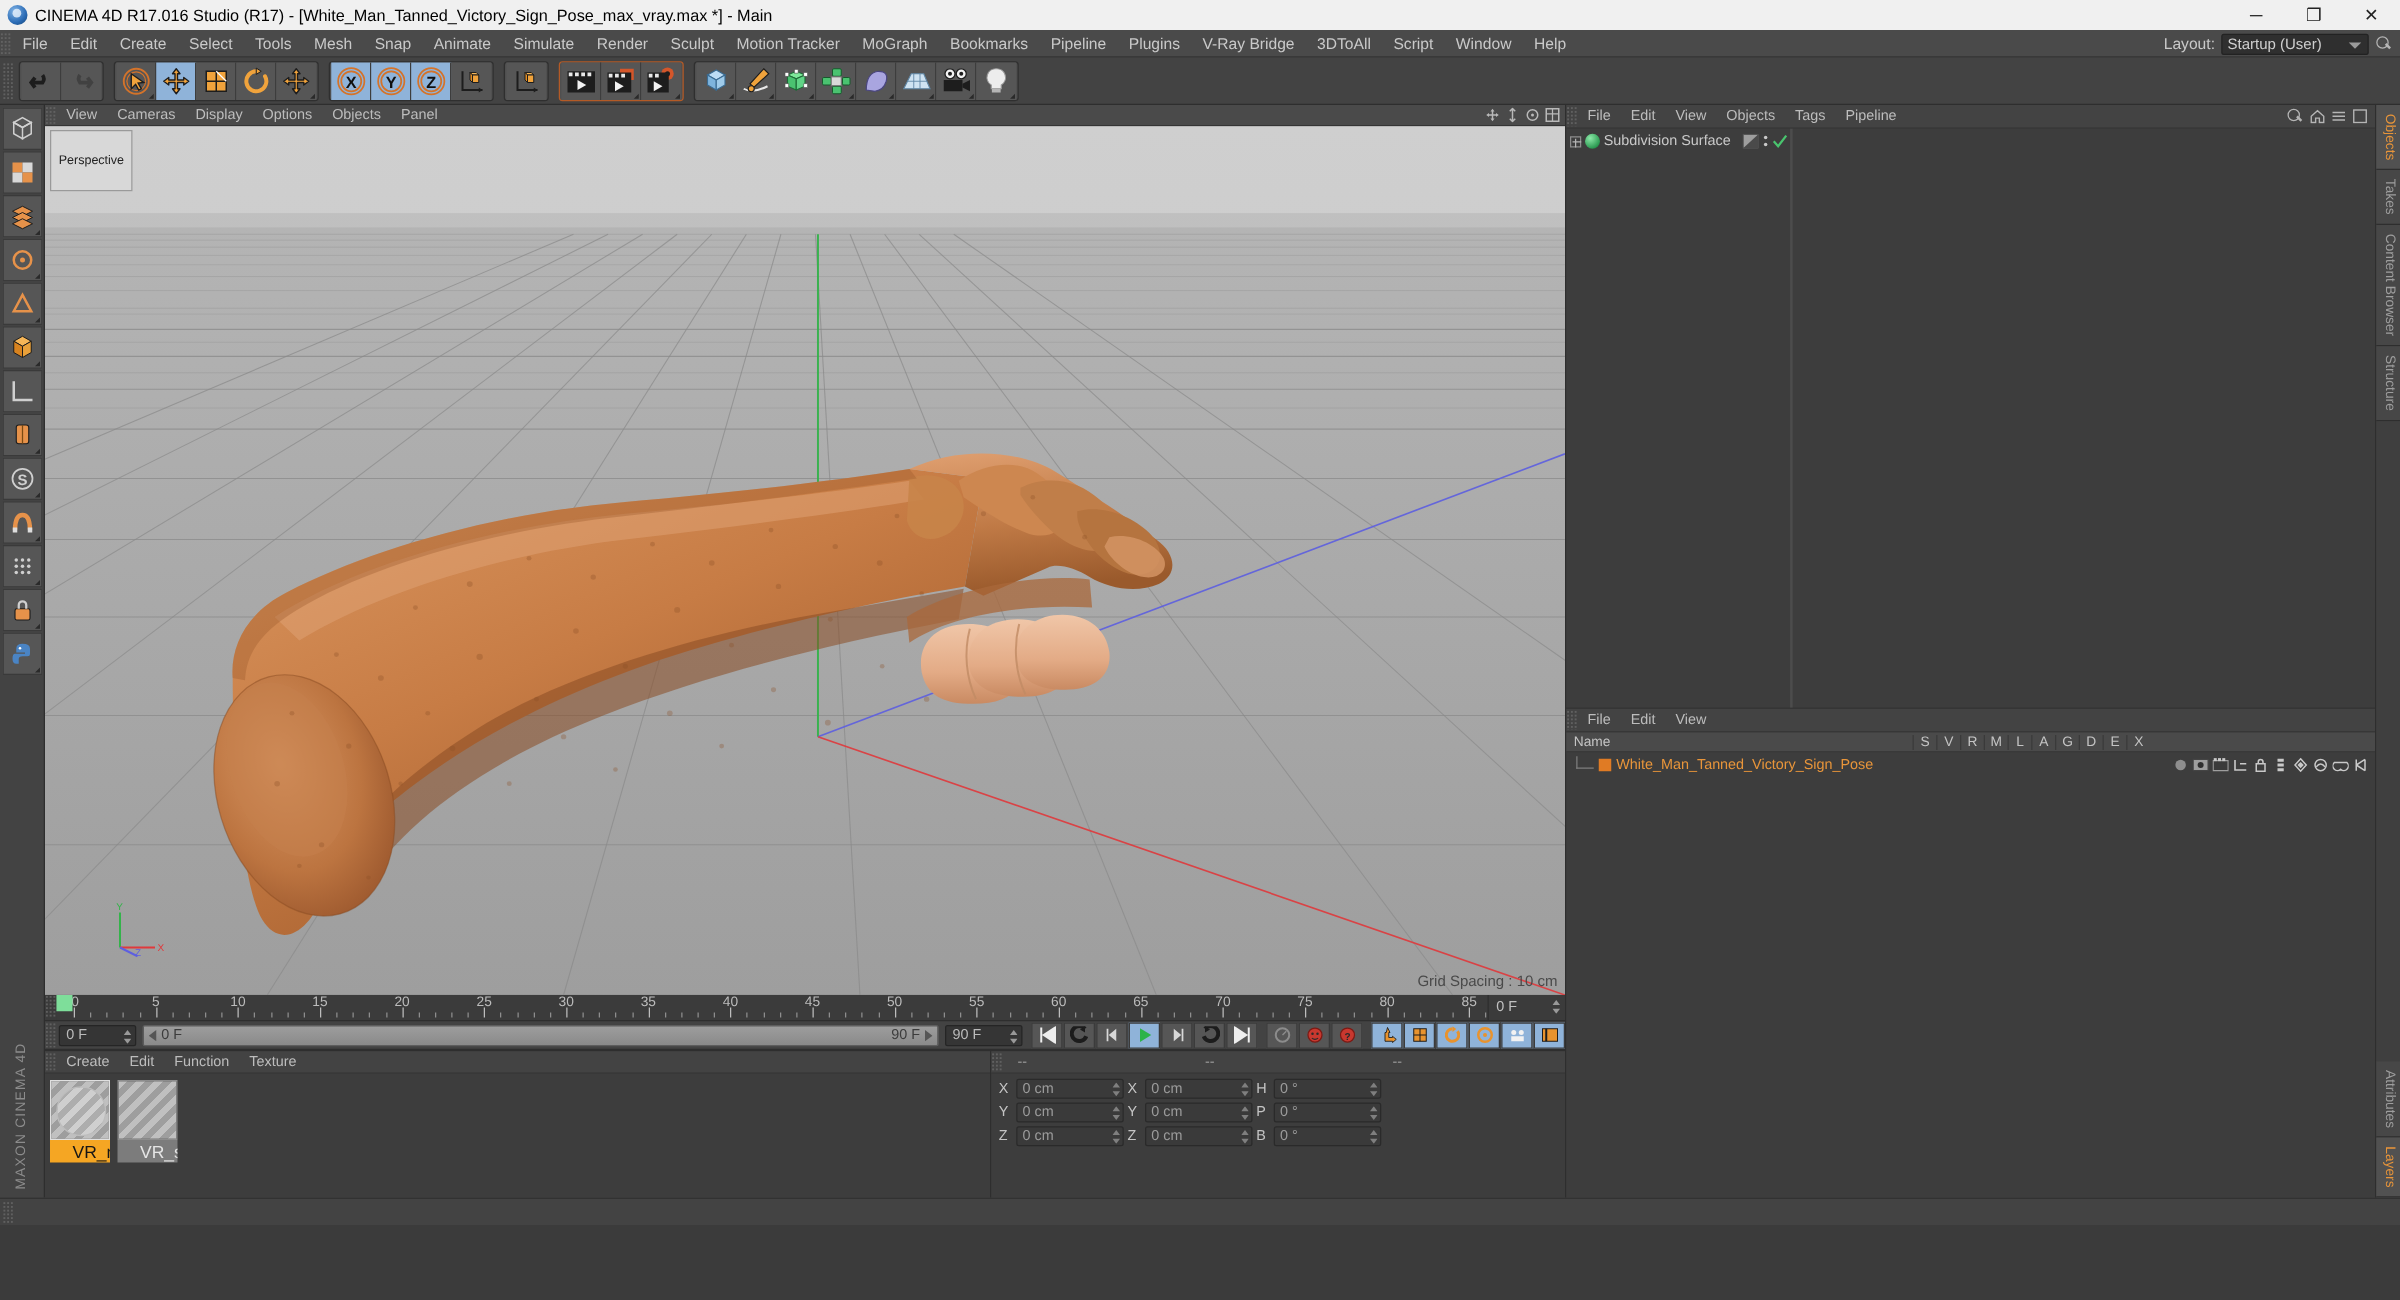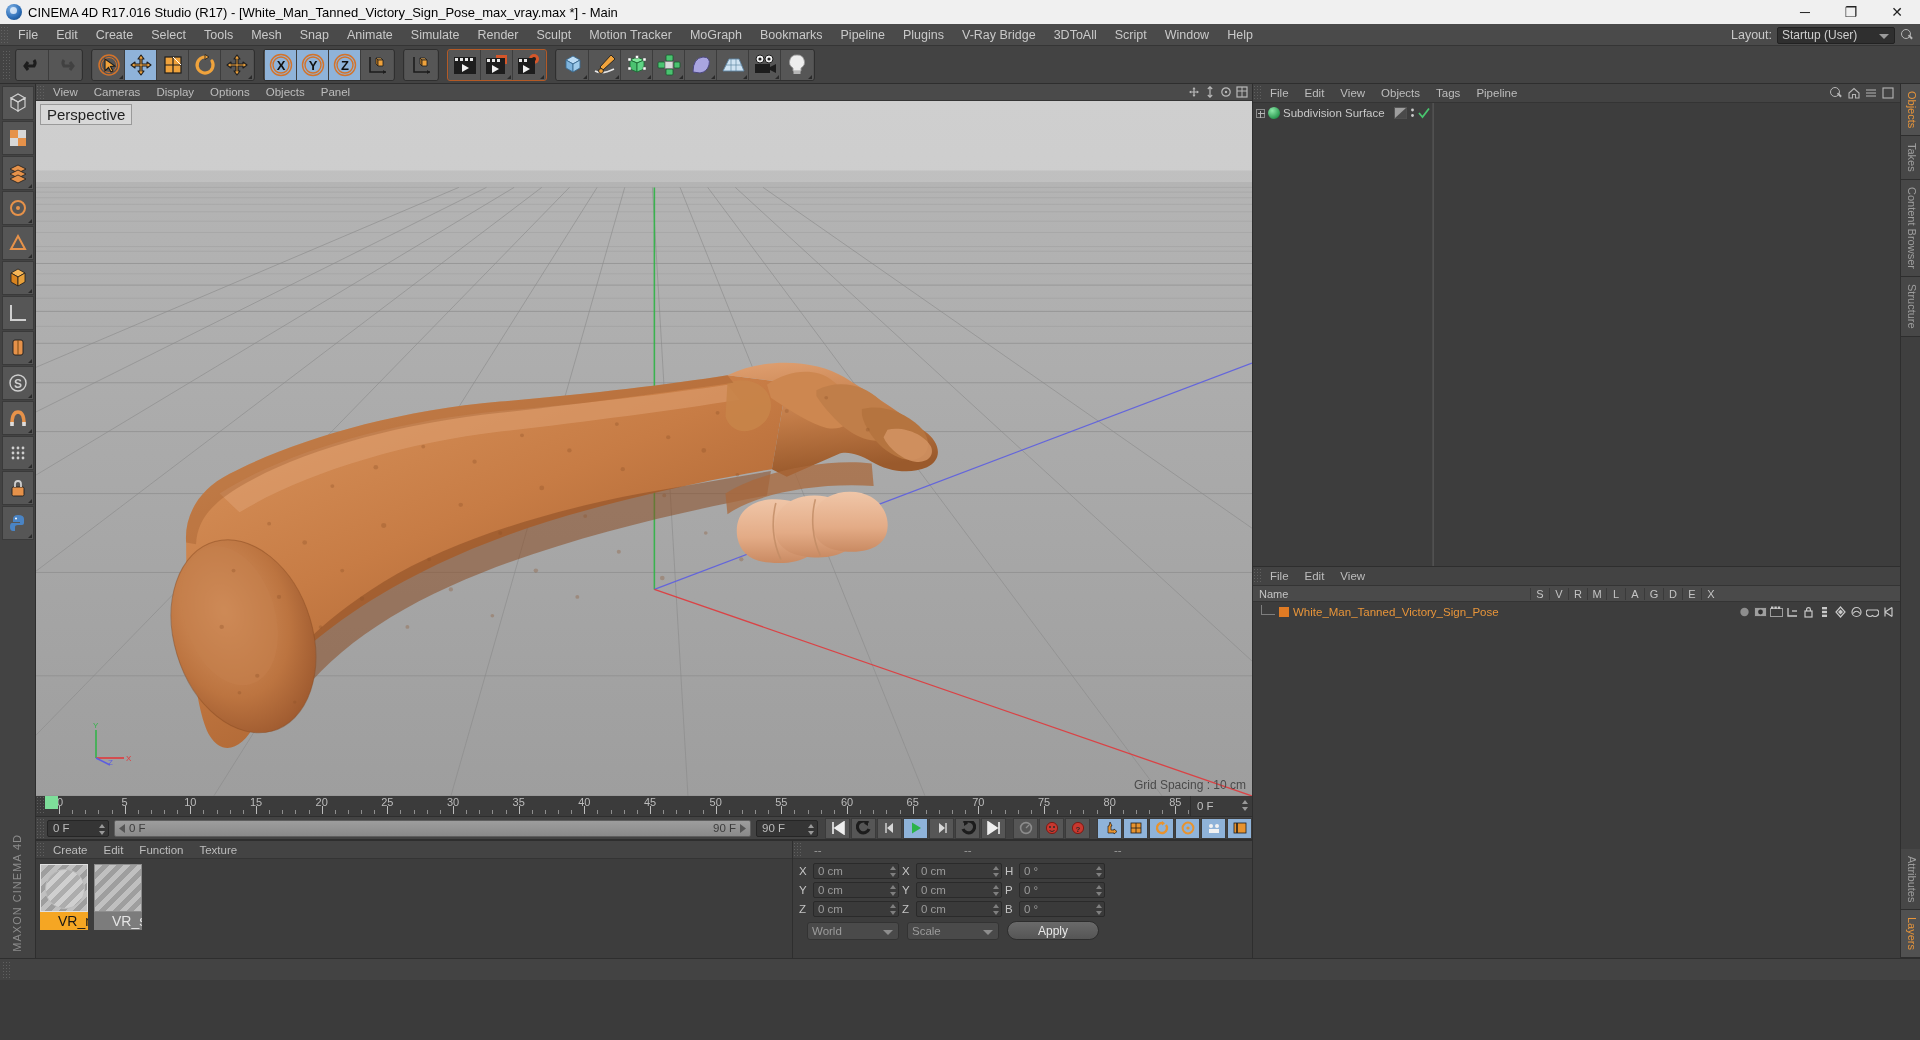--- a/index.html
+++ b/index.html
@@ -82,21 +82,21 @@
   
   #vp-menubar{ height:17px;background:#4a4a4a;display:flex;align-items:center;
      border-bottom:1px solid #343434;position:relative; }
   #vp-menubar .mi{ padding:0 8px;font-size:11.5px;color:#bdbdbd;line-height:17px; }
   #vp-icons{ position:absolute;right:4px;top:2px;display:flex;gap:4px;align-items:center; }
   #vp-icons span{ width:12px;height:12px;display:block; }
 
   #viewport{ flex:1;position:relative;overflow:hidden;
     background:linear-gradient(#c8c8c8 0%, #bdbdbd 11%, #b9b9b9 12%, #adadad 48%, #a3a3a3 100%); }
   #persp-label{ position:absolute;left:4px;top:3px;background:#d8d8d8;color:#222;
-    font-size:15px;padding:1px 6px;z-index:6;border:1px solid #9a9a9a; }
+    font-size:10px;padding:18px 6px;z-index:6;border:1px solid #9a9a9a; }
   #grid-spacing{ position:absolute;right:6px;bottom:4px;color:#4a4a4a;font-size:12px;z-index:6; }
   #vp-svg{ position:absolute;left:0;top:0;width:100%;height:100%; }
   #axis-gizmo{ position:absolute;left:52px;bottom:30px;width:46px;height:46px;z-index:6; }
 
   
   #timeline{ height:20px;background:#3b3b3b;display:flex;align-items:stretch; }
   #tl-ruler{ flex:1;position:relative;background:#3b3b3b;overflow:hidden; }
   #tl-playhead{ position:absolute;left:0;top:0;width:13px;height:13px;background:#7ede9a;z-index:3; }
   .tl-num{ position:absolute;top:0;font-size:11px;color:#bcbcbc;transform:translateX(-50%); }
   .tl-tick{ position:absolute;bottom:2px;width:1px;background:#9a9a9a; }
@@ -1163,31 +1163,20 @@
               </div>
               <span class="clab">B</span>
               <div class="cfield">
                 <span>0 °</span>
                 <svg class="spin" viewBox="0 0 6 11">
                   <path d="M3 0 L6 4 L0 4 Z" fill="#7f7f7f"></path>
                   <path d="M3 11 L0 7 L6 7 Z" fill="#7f7f7f"></path>
                 </svg>
               </div>
             </div>
-            <div class="cbtnrow">
-              <div class="cselect">
-                <span>World</span>
-                <i class="cv"></i>
-              </div>
-              <div class="cselect">
-                <span>Scale</span>
-                <i class="cv"></i>
-              </div>
-              <div id="apply-btn">Apply</div>
-            </div>
           </div>
       </div>
     </div>
   </div>
 
   <div id="rightcol">
 
     <div id="objmgr">
       <div class="pm-menubar">
         <div class="grip" style="height:16px"></div>

